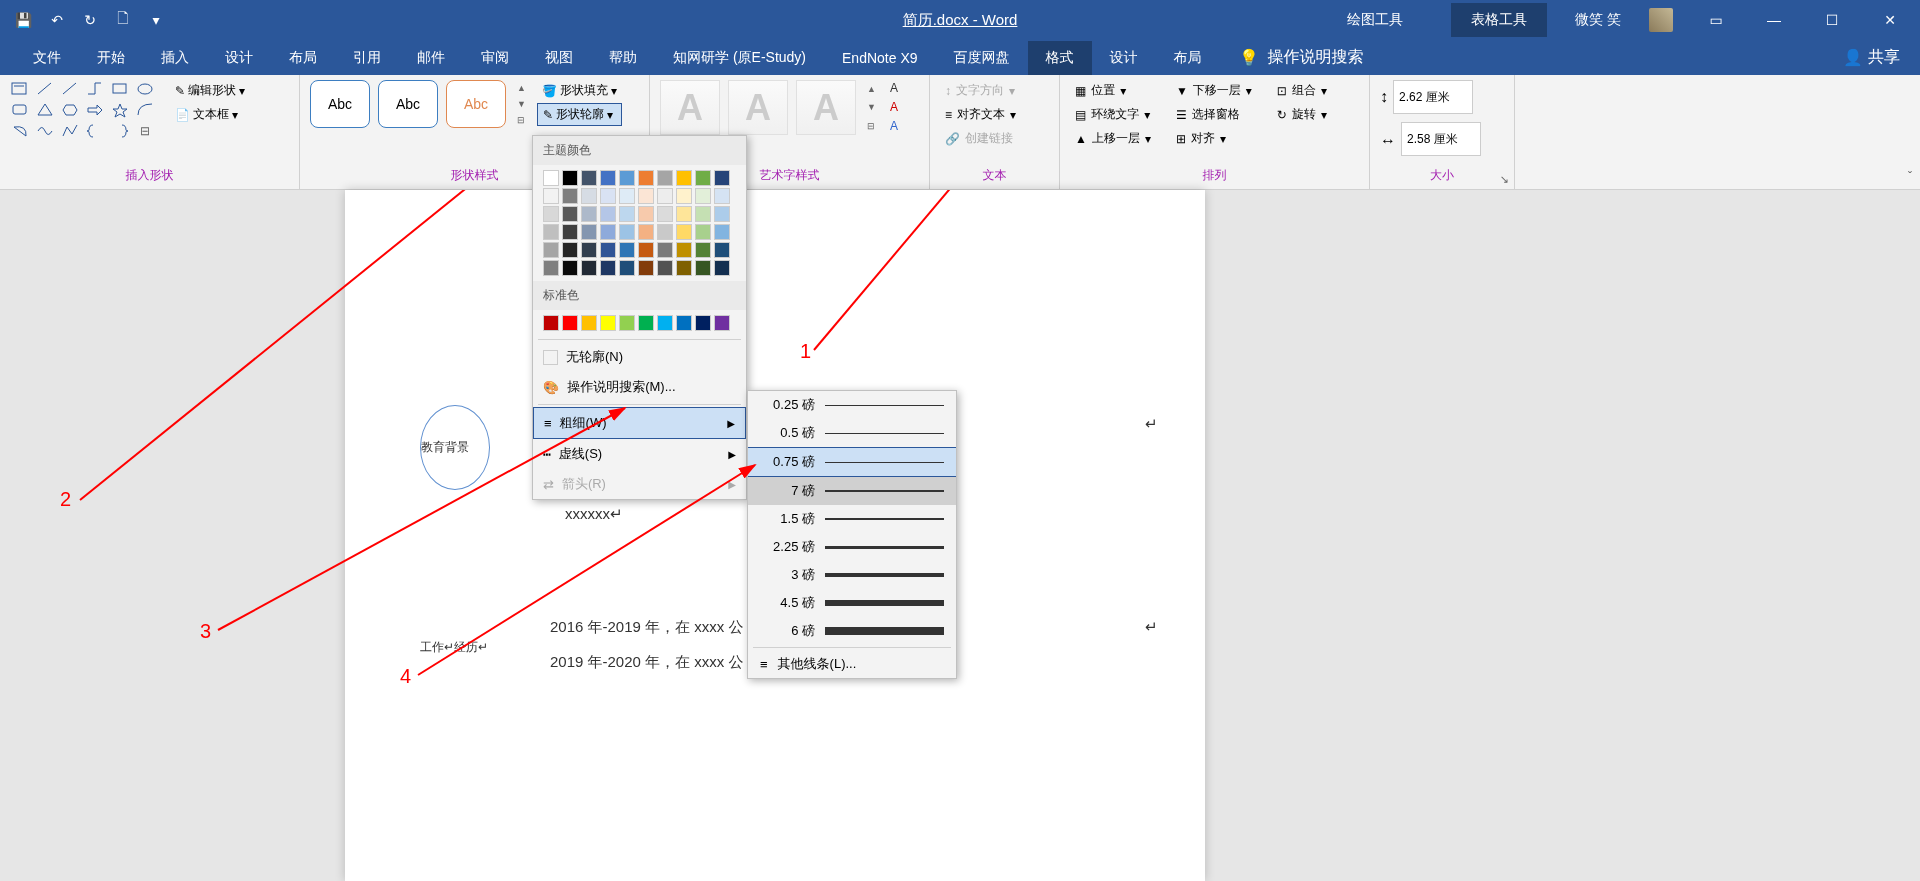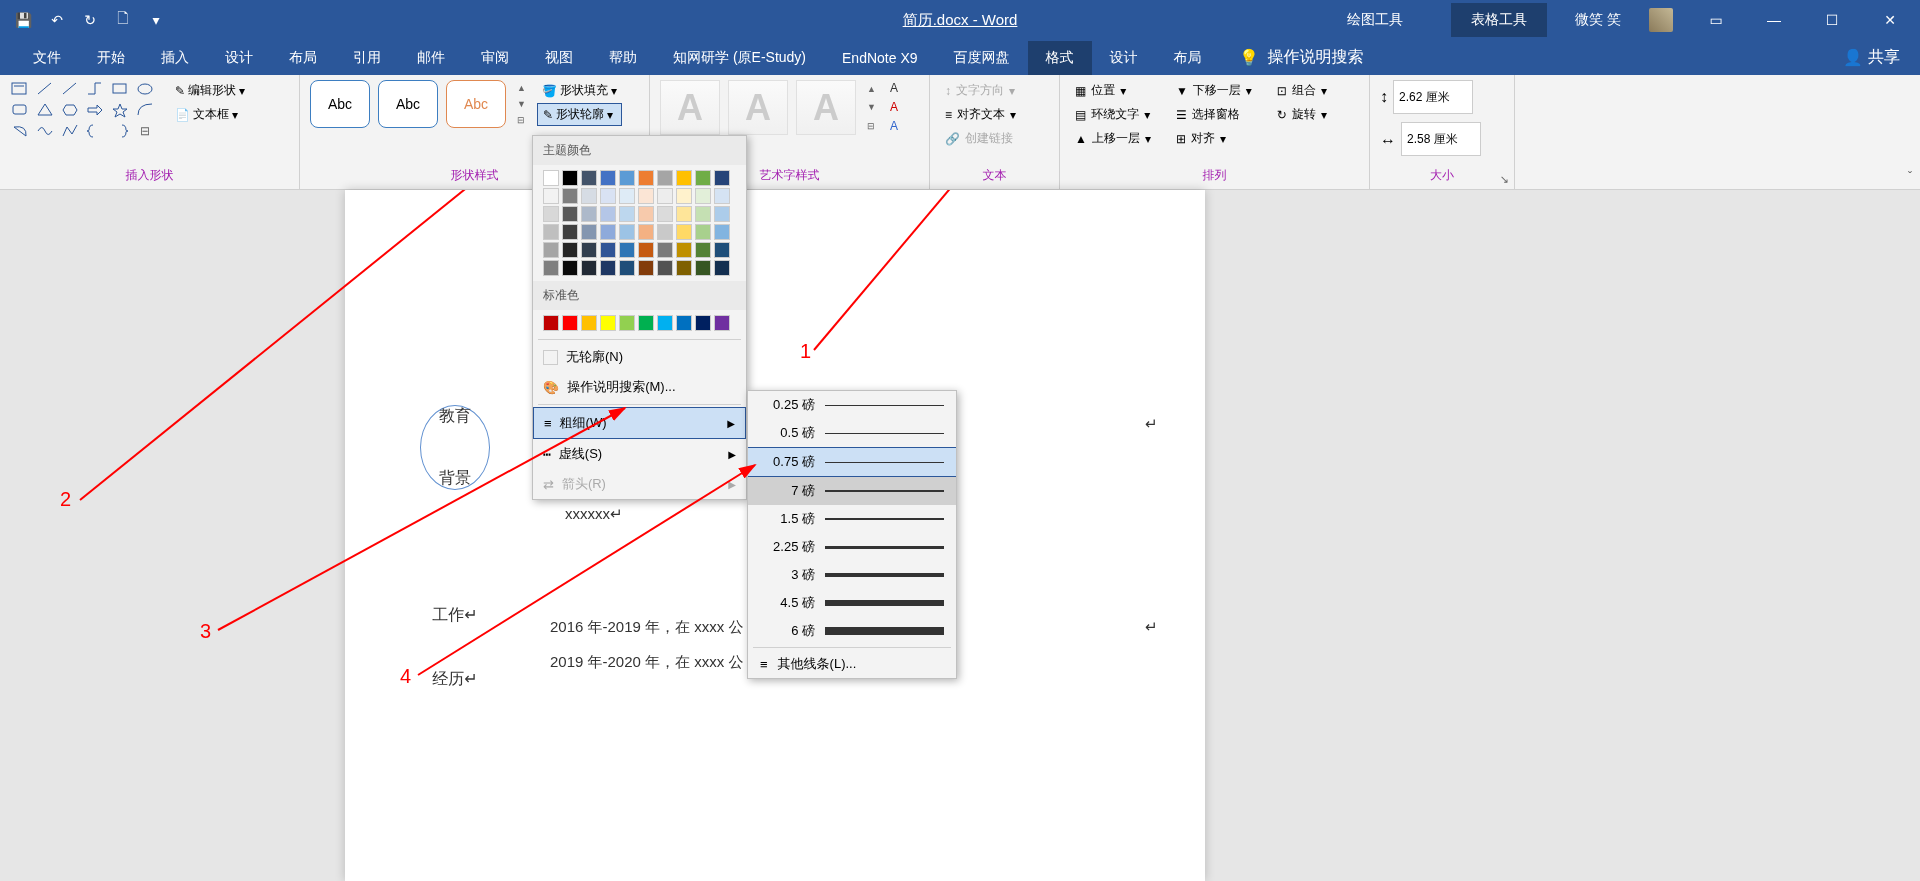--- a/index.html
+++ b/index.html
@@ -54,21 +54,21 @@
     .size-input { width: 80px; height: 22px; border: 1px solid #ccc; background: white; font-size: 12px; padding: 16px 5px; }
     
     .collapse-ribbon { position: absolute; right: 5px; bottom: 3px; font-size: 11px; color: #666; cursor: pointer; }
     
     .doc-area { position: relative; height: 691px; background: #e6e6e6; }
     .page { position: absolute; left: 345px; top: 0; width: 860px; height: 691px; background: white; box-shadow: 0 0 10px rgba(0,0,0,0.2); }
     .page-header { height: 190px; background: #e2b183; position: relative; padding: 30px 40px; border-bottom: 6px solid #1a2d4d; }
     .green-block { position: absolute; right: 0; top: 60px; width: 280px; height: 130px; background: #b8d432; }
     .circle-img { position: absolute; right: 100px; top: 0; width: 190px; height: 130px; border-radius: 50%; background: linear-gradient(to bottom, #6a8a4a 0%, #3a5a2a 50%, #1a3a1a 100%); overflow: hidden; }
     .contact-line { font-size: 16px; color: #333; margin-bottom: 20px; }
-    .section-circle { position: absolute; width: 70px; height: 85px; border: 1px solid #6090d0; border-radius: 50%; display: flex; flex-direction: column; align-items: center; justify-content: space-between; font-size: 16px; color: #333; }
+    .section-circle { position: absolute; width: 70px; height: 85px; border: 1px solid #6090d0; border-radius: 50%; display: flex; flex-direction: row; align-items: center; justify-content: flex-start; font-size: 12px; color: #333; }
     .body-text { position: absolute; font-size: 15px; color: #333; }
     
     .color-dropdown { position: absolute; left: 532px; top: 135px; width: 215px; background: #f3f3f3; border: 1px solid #c0c0c0; box-shadow: 2px 2px 8px rgba(0,0,0,0.3); z-index: 100; }
     .cd-header { font-size: 12px; padding: 6px 10px; color: #555; background: #eaeaea; }
     .color-grid { display: grid; grid-template-columns: repeat(10, 17px); gap: 2px; padding: 5px 10px; }
     .color-sw { width: 16px; height: 16px; border: 1px solid #ccc; cursor: pointer; }
     .cd-item { display: flex; align-items: center; gap: 8px; padding: 6px 10px; font-size: 13px; cursor: pointer; }
     .cd-item.hover { background: #cce0f5; border: 1px solid #2b579a; }
     .cd-item.disabled { color: #aaa; }
     .cd-sep { height: 1px; background: #d0d0d0; margin: 2px 5px; }

